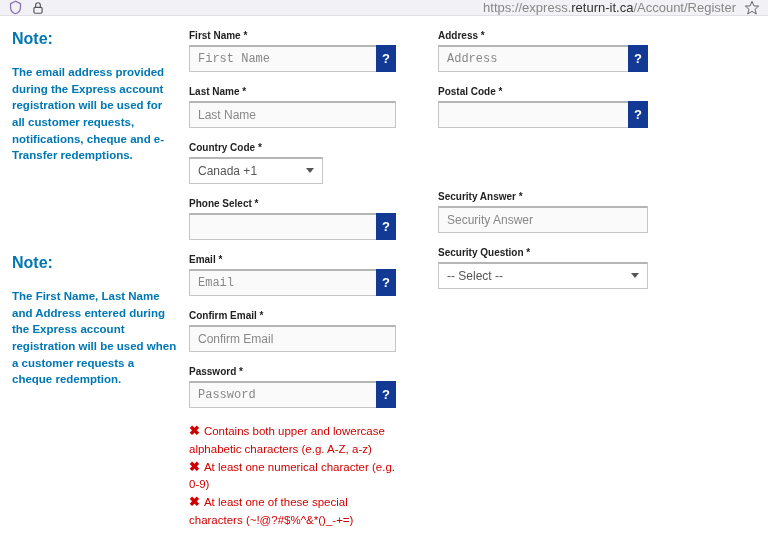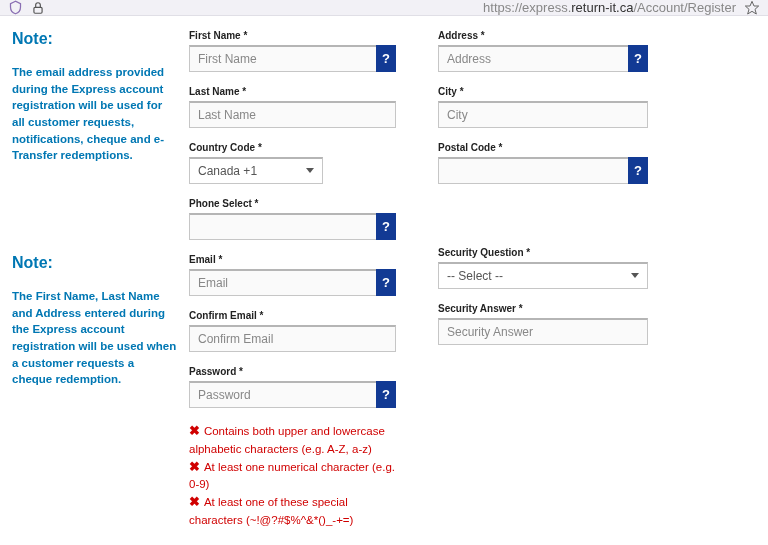--- a/index.html
+++ b/index.html
@@ -60,21 +60,21 @@
     border-right:4px solid transparent;
     border-top:5px solid #555;
   }
   .selshort { width:134px; }
   .help {
     position:absolute; right:0; top:0; width:20px; height:27px;
     background:#123a94; color:#fff;
     display:flex; align-items:center; justify-content:center;
     font-weight:700; font-size:13px;
   }
-  .inp.withhelp { padding-right:32px; }
+  .inp.withhelp { padding-right:32px;font-family:Liberation Mono, monospace; }
   .rules { color:#d00000; font-size:11.5px; line-height:1.45; margin:2px 0 10px 0;}
   .rule { }
   .x { color:#d00000; font-weight:700; margin-right:4px; font-size:13px;}
   .urlthin { color:#888; }
 </style>
 </head>
 <body>
 
 <div class="addr-bar">
   <span class="icon">
@@ -178,50 +178,44 @@
     <div class="col2">
 
       <div class="fld">
         <label class="lbl">Address *</label>
         <div class="inpwrap">
           <input class="inp withhelp" placeholder="Address" style="">
           <div class="help">?</div>
         </div>
       </div>
 
-      <div class="fld">
-        <label class="lbl">City *</label>
-        <div class="inpwrap">
-          <input class="inp" placeholder="City" style="">
-        </div>
-      </div>
 
       <div class="fld">
         <label class="lbl">Postal Code *</label>
         <div class="inpwrap">
           <input class="inp withhelp" style="">
           <div class="help">?</div>
         </div>
       </div>
 
       <div style="height:49px"></div>
+
+      <div class="fld">
+        <label class="lbl">Security Answer *</label>
+        <div class="inpwrap">
+          <input class="inp" placeholder="Security Answer" style="">
+        </div>
+      </div>
 
       <div class="fld">
         <label class="lbl">Security Question *</label>
         <div class="selwrap">
           <select class="sel">
             <option>-- Select --</option>
           </select>
         </div>
       </div>
 
-      <div class="fld">
-        <label class="lbl">Security Answer *</label>
-        <div class="inpwrap">
-          <input class="inp" placeholder="Security Answer" style="">
-        </div>
-      </div>
-
     </div>
 
   </div>
 
 </div>
 
 </body></html>

